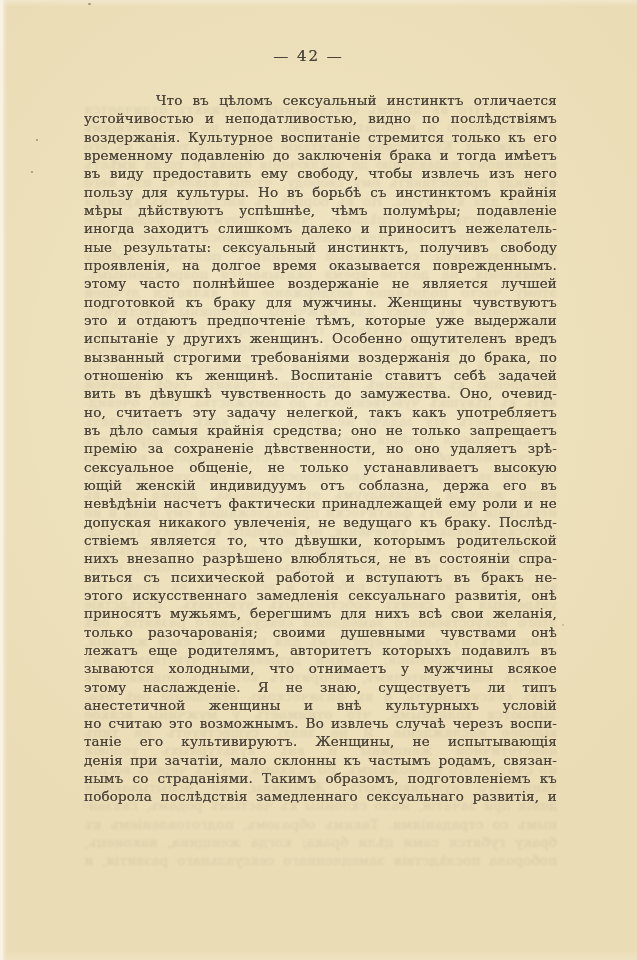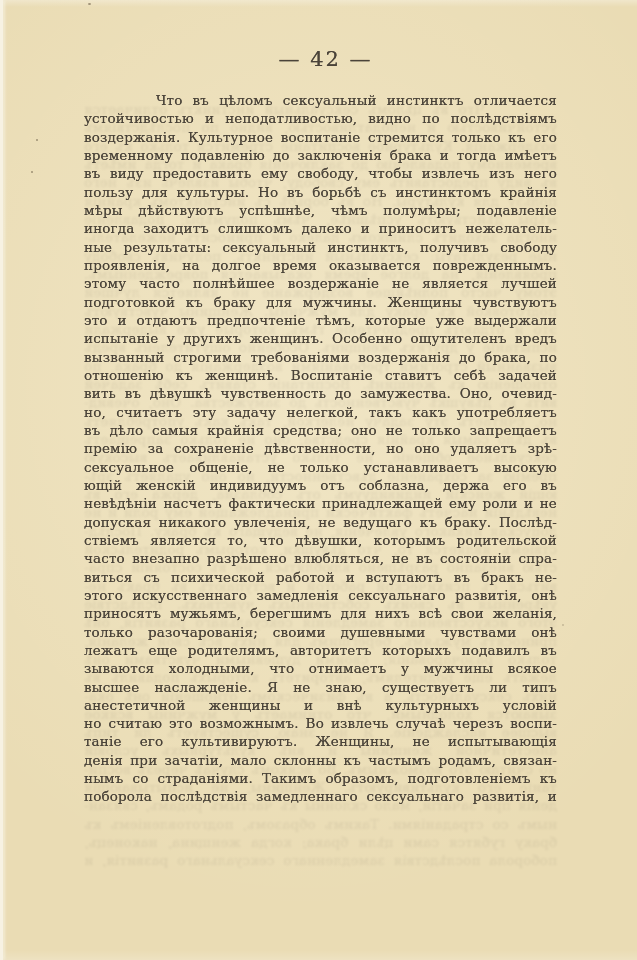--- a/index.html
+++ b/index.html
@@ -16,23 +16,23 @@
   }
   
   .scan::before{
     content:"";
     position:absolute;left:0;top:0;width:3px;height:100%;
     background:#f7f2e3;
     box-shadow:2px 0 3px rgba(247,242,227,0.7);
   }
   .page-number{
     position:absolute;
-    top:47px;left:89px;width:473px;
+    top:47px;left:72px;width:473px;
     text-align:center;
-    font-size:21px;
+    font-size:15px;
     letter-spacing:2px;
     color:#4a4339;
     text-shadow:0 0 0.5px rgba(74,67,57,0.75);
   }
   .text-block{
     position:absolute;
     left:84px;top:91px;width:473px;
   }
   .line{
     height:18.34px;
@@ -91,28 +91,28 @@
       <div class="line">отношенію къ женщинѣ. Воспитаніе ставитъ себѣ задачей пода-</div>
       <div class="line">вить въ дѣвушкѣ чувственность до замужества. Оно, очевид-</div>
       <div class="line">но, считаетъ эту задачу нелегкой, такъ какъ употребляетъ</div>
       <div class="line">въ дѣло самыя крайнія средства; оно не только запрещаетъ</div>
       <div class="line">премію за сохраненіе дѣвственности, но оно удаляетъ зрѣ-</div>
       <div class="line">сексуальное общеніе, не только устанавливаетъ высокую</div>
       <div class="line">ющій женскій индивидуумъ отъ соблазна, держа его въ</div>
       <div class="line">невѣдѣніи насчетъ фактически принадлежащей ему роли и не</div>
       <div class="line">допуская никакого увлеченія, не ведущаго къ браку. Послѣд-</div>
       <div class="line">ствіемъ является то, что дѣвушки, которымъ родительской вла-</div>
-      <div class="line">часто внезапно разрѣшено влюбляться, не въ состояніи спра-</div>
+      <div class="line">нихъ внезапно разрѣшено влюбляться, не въ состояніи спра-</div>
       <div class="line">виться съ психической работой и вступаютъ въ бракъ не-</div>
       <div class="line">этого искусственнаго замедленія сексуальнаго развитія, онѣ</div>
       <div class="line">приносятъ мужьямъ, берегшимъ для нихъ всѣ свои желанія,</div>
       <div class="line">только разочарованія; своими душевными чувствами онѣ принад-</div>
       <div class="line">лежатъ еще родителямъ, авторитетъ которыхъ подавилъ въ</div>
       <div class="line">зываются холодными, что отнимаетъ у мужчины всякое</div>
-      <div class="line">высшее наслажденіе. Я не знаю, существуетъ ли типъ</div>
+      <div class="line">этому наслажденіе. Я не знаю, существуетъ ли типъ</div>
       <div class="line">анестетичной женщины и внѣ культурныхъ условій воспитанія,</div>
       <div class="line">но считаю это возможнымъ. Во извлечь случаѣ черезъ воспи-</div>
       <div class="line">таніе его культивируютъ. Женщины, не испытывающія наслаж-</div>
       <div class="line">денія при зачатіи, мало склонны къ частымъ родамъ, связан-</div>
       <div class="line">нымъ со страданіями. Такимъ образомъ, подготовленіемъ къ</div>
       <div class="line">поборола послѣдствія замедленнаго сексуальнаго развитія, и</div>
     </div>
 
   <div class="bleed" id="bleed-layer" aria-hidden="true">
       <div class="line indent">Что въ цѣломъ сексуальный инстинктъ отличается</div>

